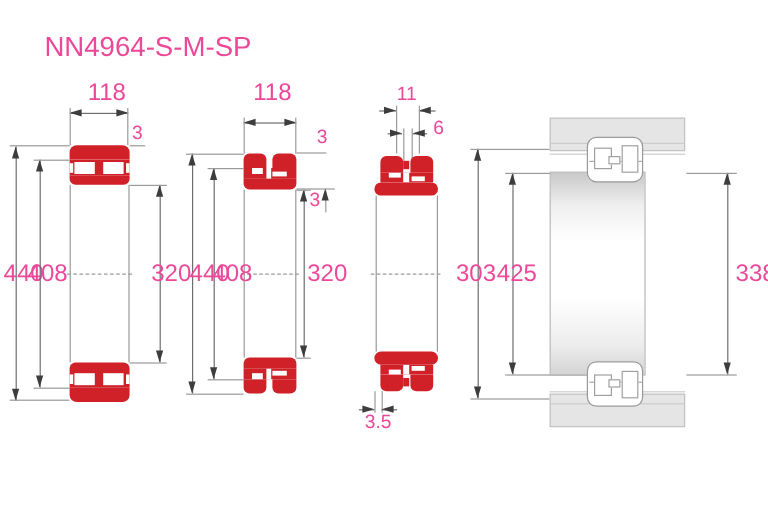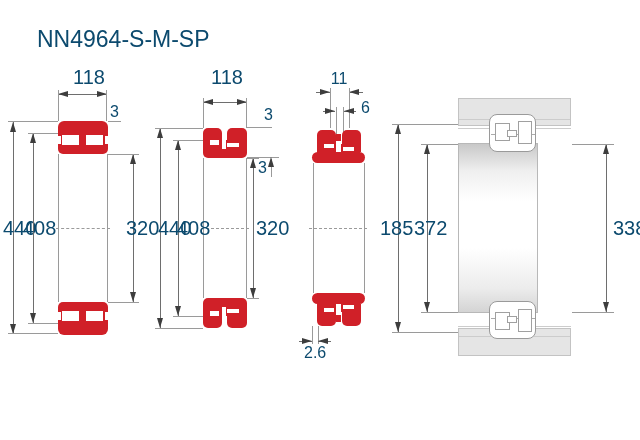--- a/index.html
+++ b/index.html
@@ -1,18 +1,18 @@
 <!DOCTYPE html>
 <html><head>
 <meta charset="utf-8">
 <style>
   html,body{margin:0;padding:0;background:#fff;}
   #stage{position:relative;width:640px;height:440px;background:#fff;overflow:hidden;
          font-family:"Liberation Sans",sans-serif;color:#000;}
-  .lbl{position:absolute;font-size:20px;line-height:20px;white-space:nowrap;color:#0c4a6e;}
+  .lbl{position:absolute;font-size:20px;line-height:20px;white-space:nowrap;color:#ec4899;}
   .sm{font-size:16px;line-height:16px;}
   .ctr{text-align:center;}
   .hl{position:absolute;height:1px;background:#6e6e6e;}
   .vl{position:absolute;width:1px;background:#6e6e6e;}
   .thin{background:#9a9a9a;}
   .dash{position:absolute;height:0;border-top:1px dashed #9a9a9a;}
   .arr{position:absolute;width:0;height:0;}
   .au{border-left:3px solid transparent;border-right:3px solid transparent;border-bottom:10px solid #3d3d3d;}
   .ad{border-left:3px solid transparent;border-right:3px solid transparent;border-top:10px solid #3d3d3d;}
   .al{border-top:3px solid transparent;border-bottom:3px solid transparent;border-right:10px solid #3d3d3d;}
@@ -197,35 +197,35 @@
     <div class="vl thin" style="left:313px;top:163px;height:130px;"></div>
     <div class="vl thin" style="left:364px;top:163px;height:130px;"></div>
     <div class="dash" style="left:309px;top:228px;width:58px;"></div>
 
     <div class="vl thin" style="left:312px;top:326px;height:18px;"></div>
     <div class="vl thin" style="left:318px;top:326px;height:18px;"></div>
     <div class="hl" style="left:299px;top:341px;width:13px;"></div>
     <div class="hl" style="left:318px;top:341px;width:13px;"></div>
     <div class="arr ar" style="left:302px;top:338px;"></div>
     <div class="arr al" style="left:318px;top:338px;"></div>
-    <div class="lbl sm" style="left:304px;top:345px;">2.6</div>
+    <div class="lbl sm" style="left:304px;top:345px;">3.5</div>
 
     <div class="vl" style="left:398px;top:124px;height:208px;"></div>
     <div class="arr au" style="left:395px;top:124px;"></div>
     <div class="arr ad" style="left:395px;top:322px;"></div>
     <div class="hl thin" style="left:392px;top:124px;width:66px;"></div>
     <div class="hl thin" style="left:392px;top:332px;width:66px;"></div>
-    <div class="lbl" style="left:380px;top:218px;">185</div>
+    <div class="lbl" style="left:380px;top:218px;">303</div>
 
     <div class="vl" style="left:427px;top:144px;height:168px;"></div>
     <div class="arr au" style="left:424px;top:144px;"></div>
     <div class="arr ad" style="left:424px;top:302px;"></div>
     <div class="hl thin" style="left:421px;top:144px;width:68px;"></div>
     <div class="hl thin" style="left:421px;top:312px;width:68px;"></div>
-    <div class="lbl" style="left:414px;top:218px;">372</div>
+    <div class="lbl" style="left:414px;top:218px;">425</div>
   </div>
 
   <div>
     <div class="gblk" style="left:458px;top:98px;width:113px;height:28px;"></div>
     <div class="gline" style="left:459px;top:119px;width:111px;"></div>
     <div class="gline" style="left:458px;top:128px;width:113px;"></div>
 
     <div class="gblk" style="left:458px;top:328px;width:113px;height:28px;"></div>
     <div class="gline" style="left:459px;top:336px;width:111px;"></div>
     <div class="gline" style="left:458px;top:326px;width:113px;"></div>

